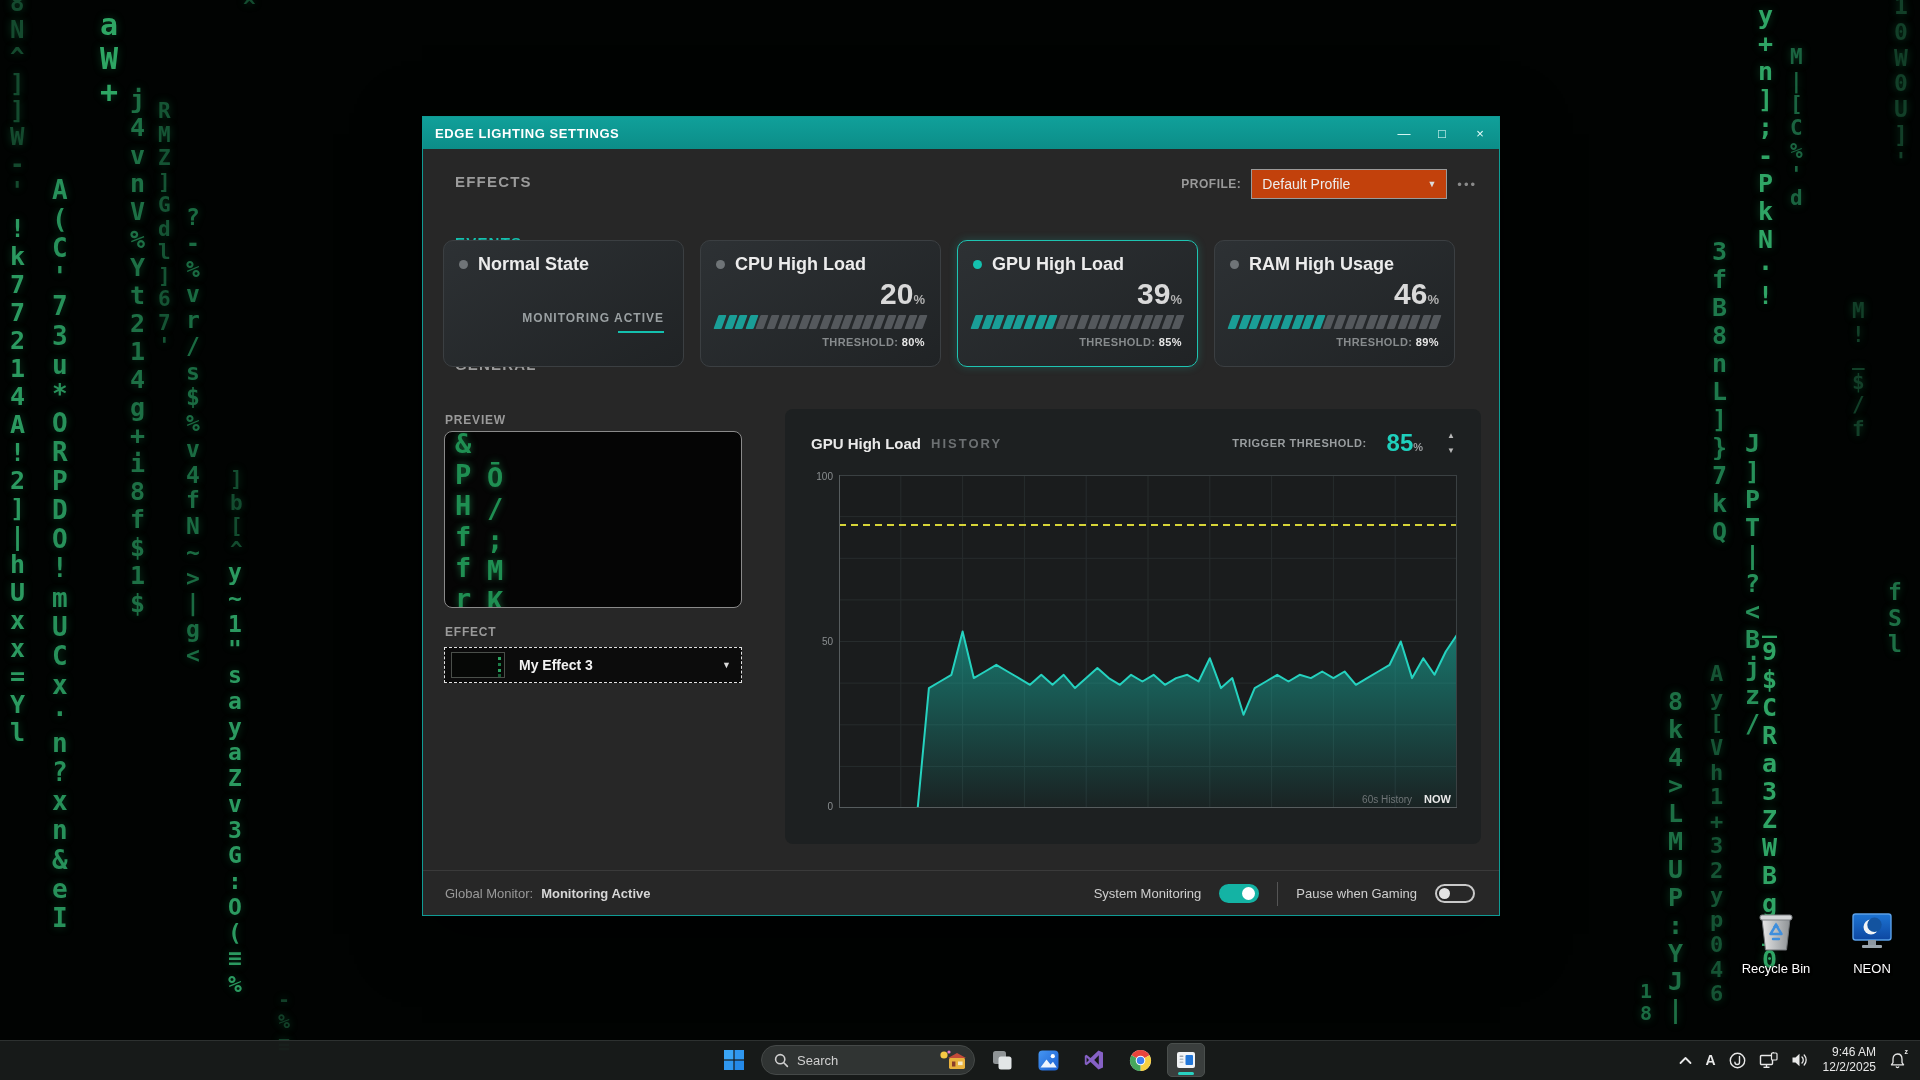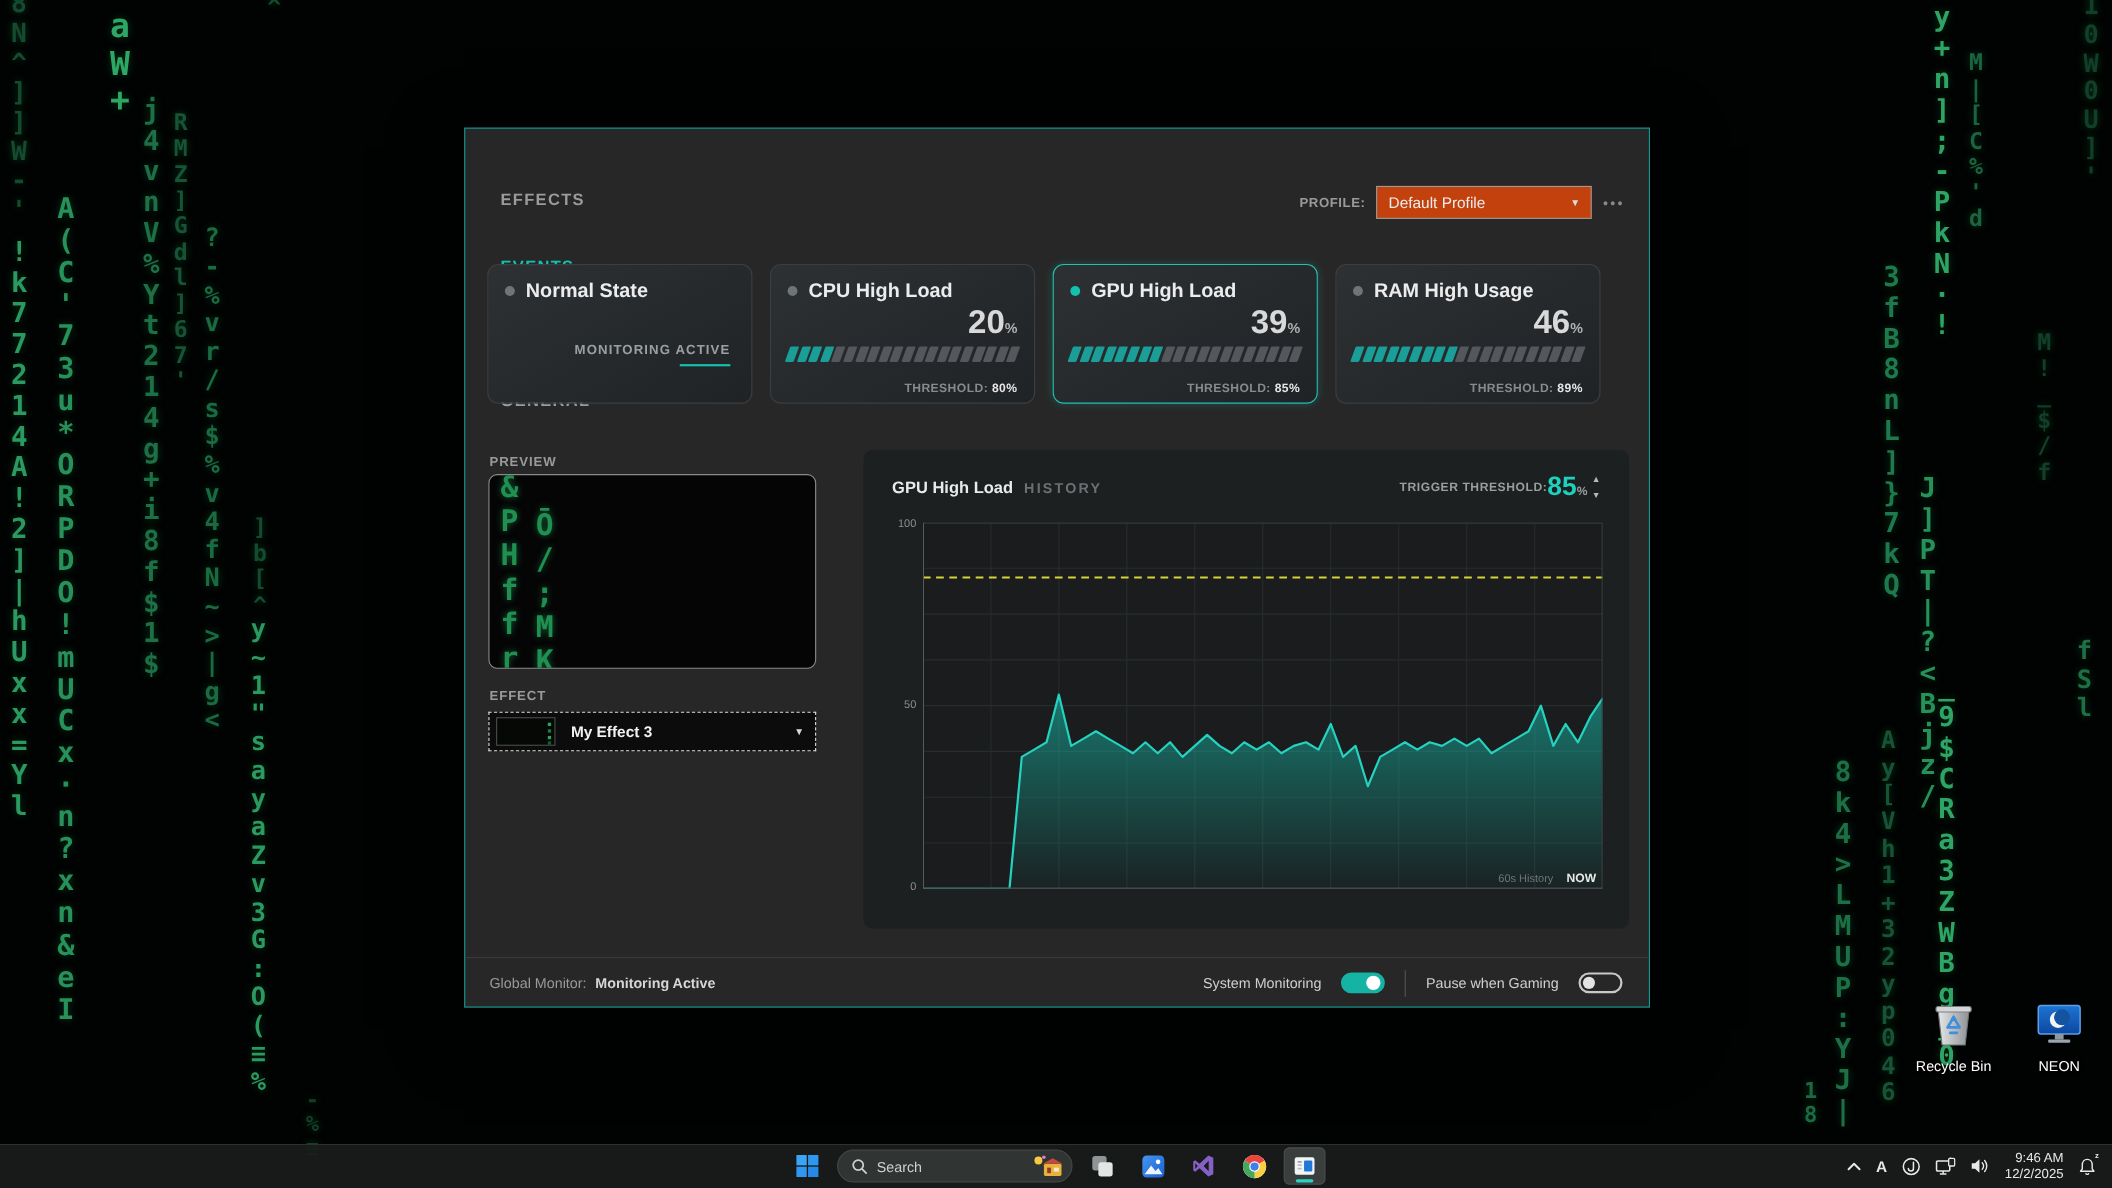--- a/index.html
+++ b/index.html
@@ -36,21 +36,21 @@
   .card.on { border:1px solid #1ec4b2; box-shadow:0 0 8px rgba(30,196,178,.25); }
   .card .hd { display:flex; align-items:center; gap:10px; }
   .card .dot { width:9px; height:9px; border-radius:50%; background:#6f7477; }
   .card.on .dot { background:#14c0ae; }
   .card .nm { font-size:18px; font-weight:bold; color:#ececec; }
   .card .val { margin-top:4px; text-align:right; color:#d9d9d9; font-size:30px; font-weight:bold; line-height:1; }
   .card .val .pct { font-size:13px; font-weight:bold; color:#b0b0b0; }
   .segbar { margin-top:6px; display:flex; gap:3px; height:14px; }
   .segbar i { display:block; width:8.7px; height:14px; background:#54585c; transform:skewX(-20deg); border-radius:1px; }
   .segbar i.on { background:#1a9e97; }
-  .card .th { margin-top:18px; text-align:right; font-size:11px; letter-spacing:.4px; color:#878b8d; font-weight:bold; }
+  .card .th { margin-top:7px; text-align:right; font-size:11px; letter-spacing:.4px; color:#878b8d; font-weight:bold; }
   .card .th b { color:#e6e6e6; }
   .card .monit { margin-top:36px; text-align:right; padding-right:4px; font-size:12px; font-weight:bold;
                  letter-spacing:1px; color:#9aa0a2; }
   .card .monit-underline { width:46px; height:2px; background:#14c0ae; margin:6px 4px 0 auto; }
 
   
   .seclabel { position:absolute; left:22px; color:#9a9a9a; font-size:12px; font-weight:bold; letter-spacing:.8px; }
   #previewlabel { top:296px; }
   #previewbox { position:absolute; left:21px; top:314px; width:298px; height:177px; background:#050505;
                 border:1px solid #8a8a8a; border-radius:8px; overflow:hidden; }
@@ -66,21 +66,21 @@
                box-shadow:0 6px 0 #1c7a46, 0 12px 0 #2aa35f, 0 17px 0 #155c34; }
   #effectsel .ename { margin-left:14px; color:#f2f2f2; font-size:14px; font-weight:bold; }
   #effectsel .caret { margin-left:auto; color:#dadada; font-size:9px; }
 
   
   #chartpanel { position:absolute; left:362px; top:292px; width:696px; height:435px; background:#1d2021;
                 border-radius:8px; padding:20px 26px; }
   #charthead { display:flex; align-items:center; }
   #charthead .t1 { color:#eaeaea; font-size:15px; font-weight:bold; }
   #charthead .t2 { color:#6c7072; font-size:13px; font-weight:bold; letter-spacing:2px; margin-left:10px; }
-  #charthead .right { margin-left:auto; display:flex; align-items:center; gap:0;justify-content:space-between; }
+  #charthead .right { margin-left:auto; display:flex; align-items:center; gap:20px;justify-content:space-between; }
   #charthead .tl { color:#9a9ea0; font-size:11px; font-weight:bold; letter-spacing:.5px; }
   #charthead .tv { color:#1fd0bd; font-size:24px; font-weight:bold; }
   #charthead .tv .pct { font-size:11px; color:#9a9ea0; font-weight:bold; }
   #spinner { display:flex; flex-direction:column; gap:7px; margin-left:4px; }
   #spinner span { font-size:8px; color:#b8b8b8; line-height:1; }
   #plotwrap { position:relative; margin:18px 0 0 28px; width:618px; height:333px; }
   #plotwrap .ytick { position:absolute; right:100%; margin-right:6px; color:#8a8e90; font-size:10px; }
   #yt0 { top:-4px; } #yt1 { top:50%; margin-top:-6px; } #yt2 { bottom:-4px; }
   #plot-svg { position:absolute; inset:0; background:#1a1c1d; }
   #xlabels { position:absolute; right:6px; bottom:3px; display:flex; align-items:center; gap:12px; }
@@ -354,20 +354,26 @@
 !
 _
 $
 /
 f</div>
       <div class="mx" style="left: 1640px; top: 980px; font-size: 20px; color: rgb(26, 107, 66);">1
 8</div>
     </div>
 
   <div id="win">
+    <div id="titlebar">
+      <span class="title">EDGE LIGHTING SETTINGS</span>
+      <span class="winbtn">—</span>
+      <span class="winbtn">□</span>
+      <span class="winbtn">×</span>
+    </div>
 
     <div id="tabs">
       <span class="tab">EFFECTS</span>
       <span class="tab on">EVENTS</span>
       <span class="tab">SEQUENCER</span>
       <span class="tab">GENERAL</span>
     </div>
 
     <div id="profilebar">
       <span class="plabel">PROFILE:</span>

